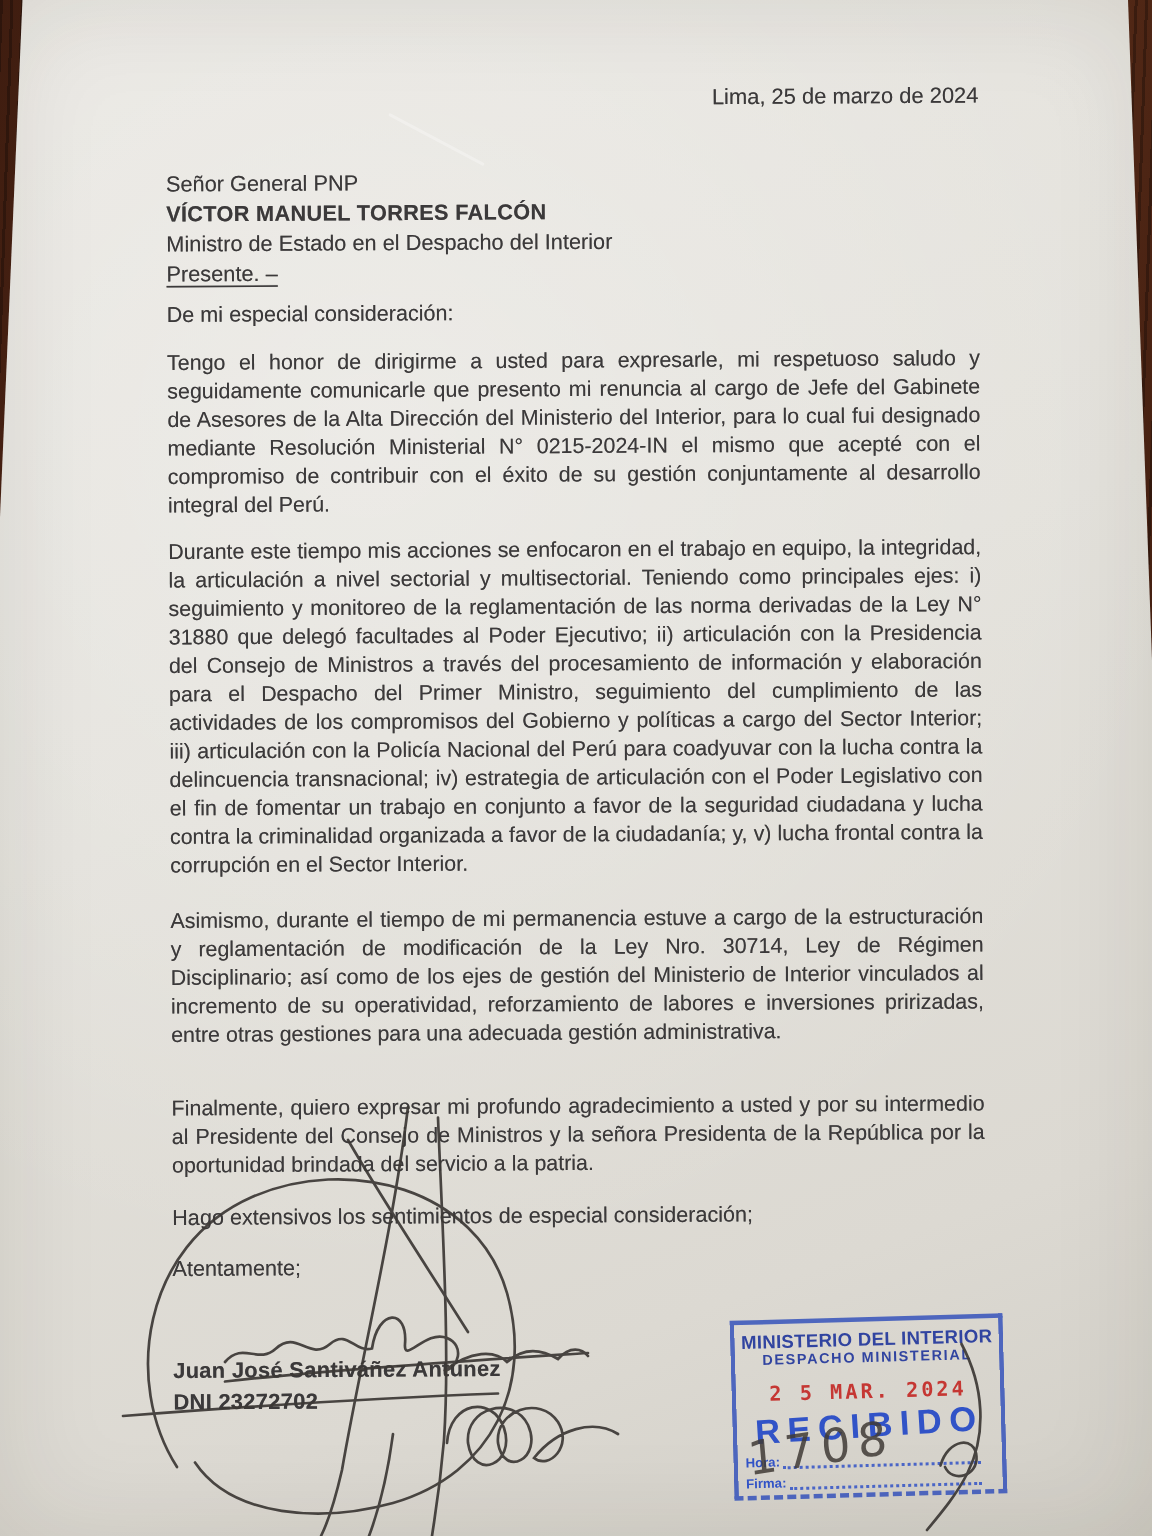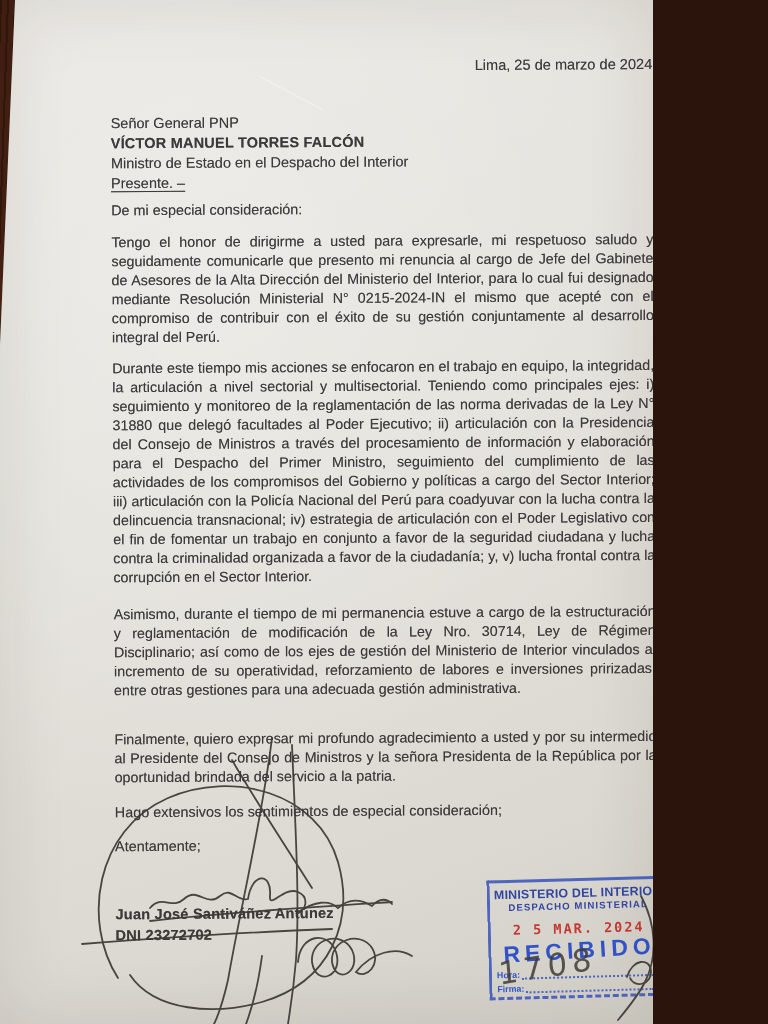--- a/index.html
+++ b/index.html
@@ -1,17 +1,17 @@
 <!DOCTYPE html>
 <html lang="es"><head>
 <meta charset="utf-8">
 <style>
   html,body{margin:0;padding:0;background:#2a140b;}
   .scene{
-    position:relative;width:653px;height:1024px;overflow:hidden;
+    position:relative;width:768px;height:1024px;overflow:hidden;
     background:
       repeating-linear-gradient(92deg, rgba(0,0,0,.28) 0 2px, rgba(0,0,0,0) 2px 7px),
       linear-gradient(100deg,#3f1d10 0%,#5a2b17 30%,#6e3a20 55%,#4a2313 85%,#35170c 100%);
     font-family:"Liberation Sans",sans-serif;
   }
   .paper{
     position:absolute;inset:0;
     clip-path:polygon(15px 0,752px 0,768px 440px,768px 1024px,0 1024px,0 345px);
     background:
       radial-gradient(120% 90% at 32% 28%, rgba(255,255,255,.28), rgba(255,255,255,0) 62%),

